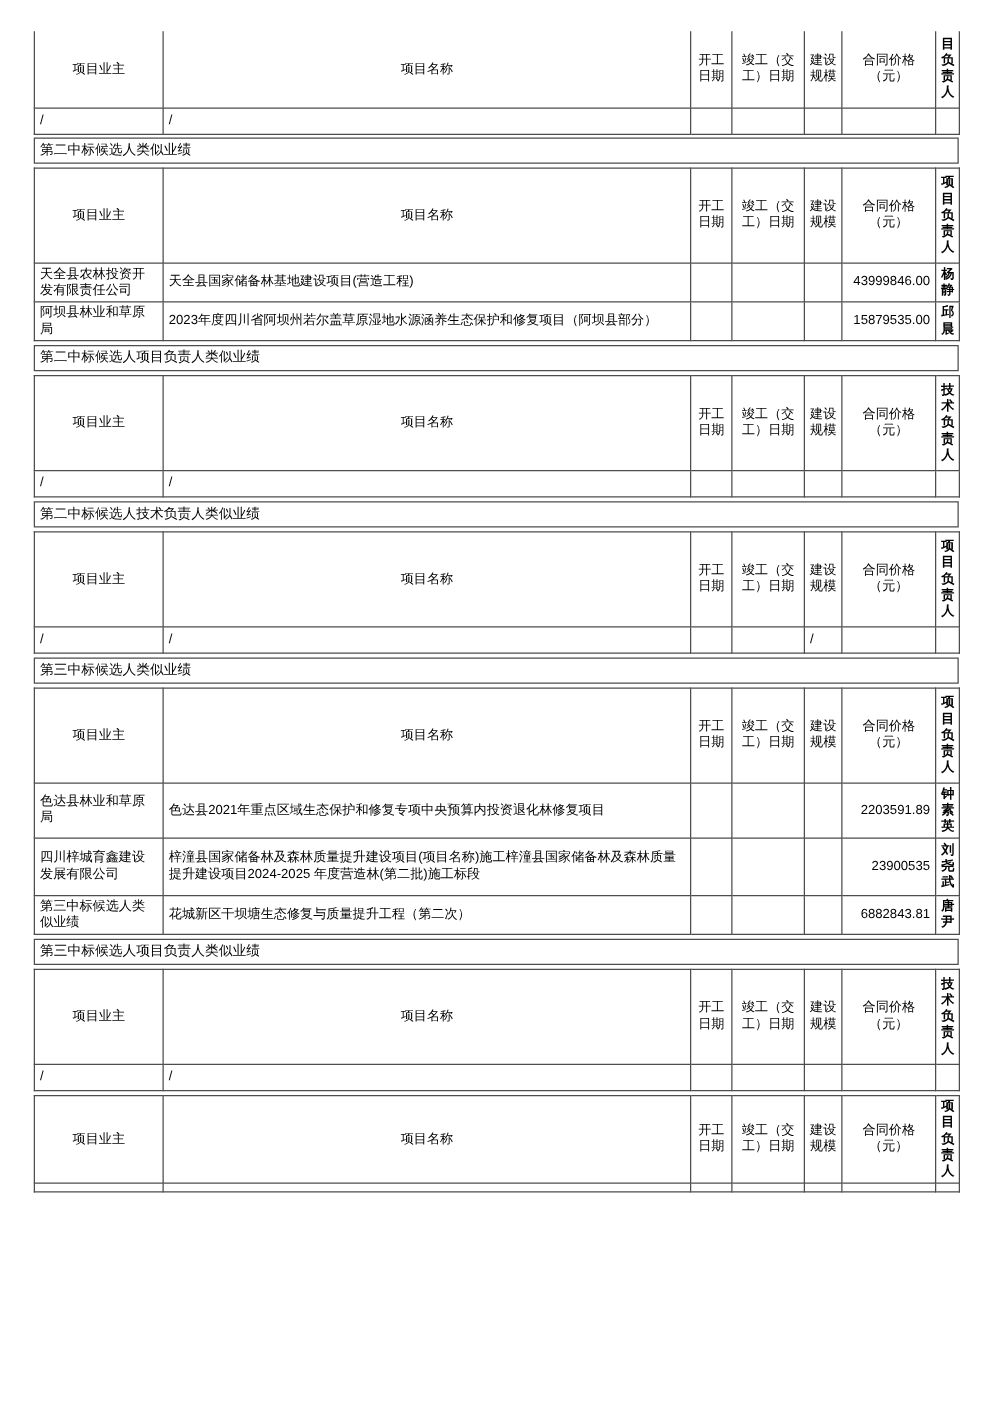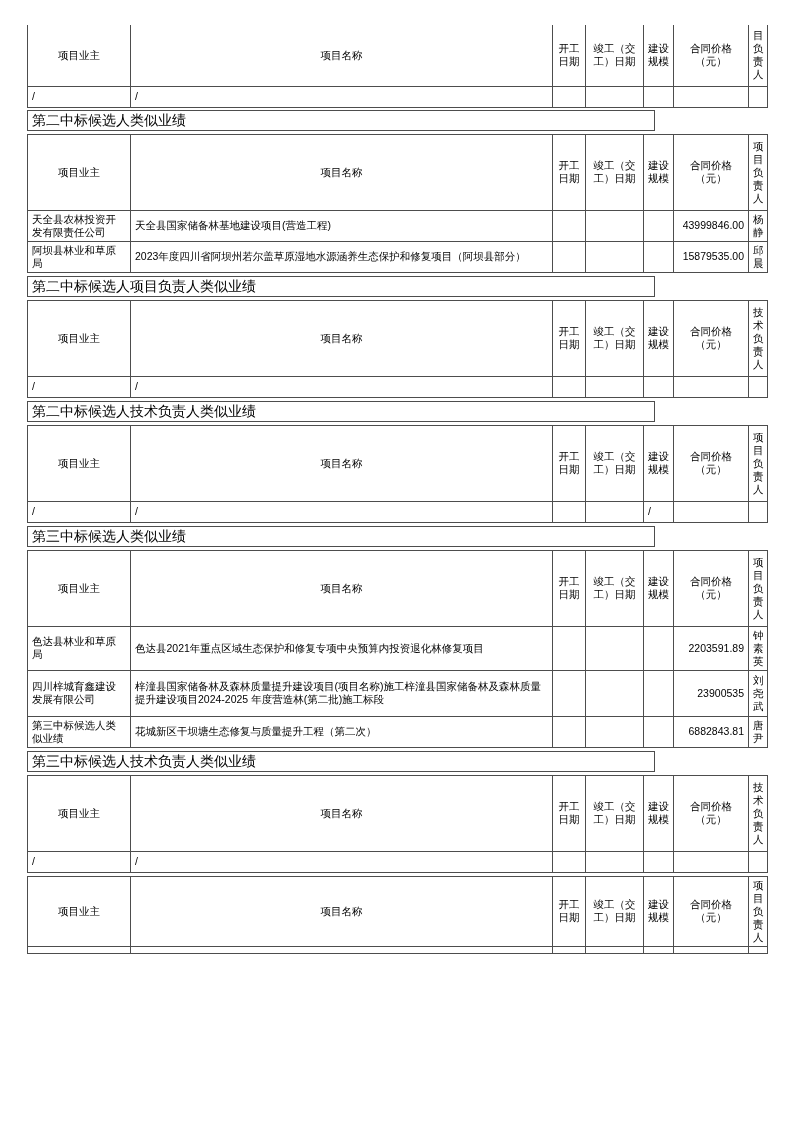--- a/index.html
+++ b/index.html
@@ -16,28 +16,28 @@
   table.tbl.first { margin-top:0; }
   table.tbl td {
     border:1px solid #4d4d4d;
     font-size:10.5px; line-height:13px;
     vertical-align:middle; padding:2px 4px;
     overflow:hidden; word-break:normal; overflow-wrap:break-word;
   }
   table.tbl.first tr.hd td { border-top:none; }
   td.hc { text-align:center; padding:2px 3px; }
   td.price-h { padding:2px 7px; text-align:center; }
-  td.vert { padding:2px 3px; text-align:center; word-break:break-all; line-height:13px; }
+  td.vert { padding:2px 3px; text-align:center; word-break:break-all; line-height:13px;font-weight:bold; }
   td.price { padding:2px 5px;text-align:right; }
   td.partial { border-bottom:none; height:7px; }
 
   .cap {
-    margin-top:3px; width:628px; height:21px;
+    margin-top:3px; width:740px; height:21px;
     border:1px solid #4d4d4d;
-    font-size:14px; line-height:19px; padding-left:4px;
+    font-size:11px; line-height:19px; padding-left:4px;
     background:#fff;
   }
   .cap.tight { margin-top:2px; }
 
   col.c-owner { width:103px; }
   col.c-proj  { width:422px; }
   col.c-start { width:33px; }
   col.c-fin   { width:58px; }
   col.c-scale { width:30px; }
   col.c-price { width:75px; }
@@ -233,21 +233,21 @@
       <td>花城新区干坝塘生态修复与质量提升工程（第二次）</td>
       <td></td>
       <td></td>
       <td></td>
       <td class="price">6882843.81</td>
       <td class="vert">唐尹</td>
     </tr>
   </tbody>
       </table>
 
-  <div class="cap">第三中标候选人技术负责人类似业绩</div>
+  <div class="cap">第三中标候选人项目负责人类似业绩</div>
   <table class="tbl">
     <colgroup>
           <col class="c-owner">
           <col class="c-proj">
           <col class="c-start">
           <col class="c-fin">
           <col class="c-scale">
           <col class="c-price">
           <col class="c-lead">
         </colgroup>

